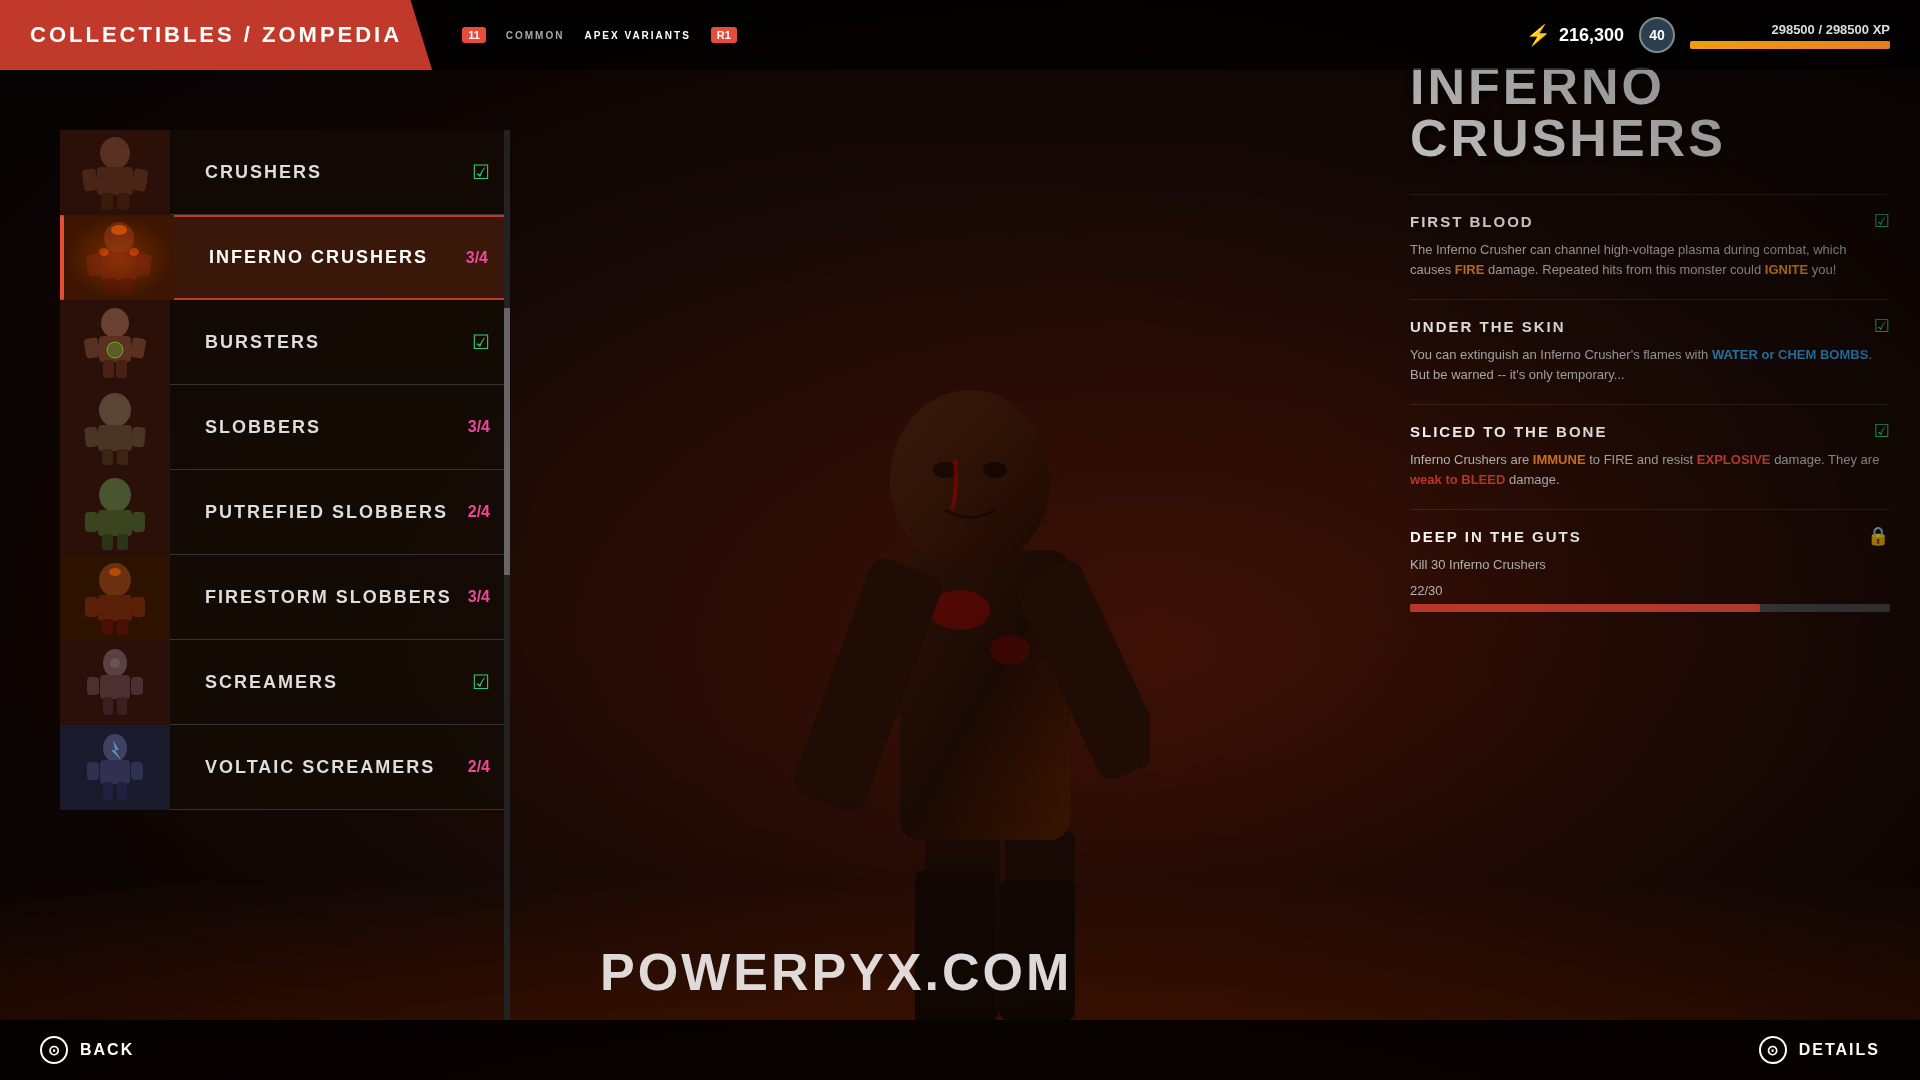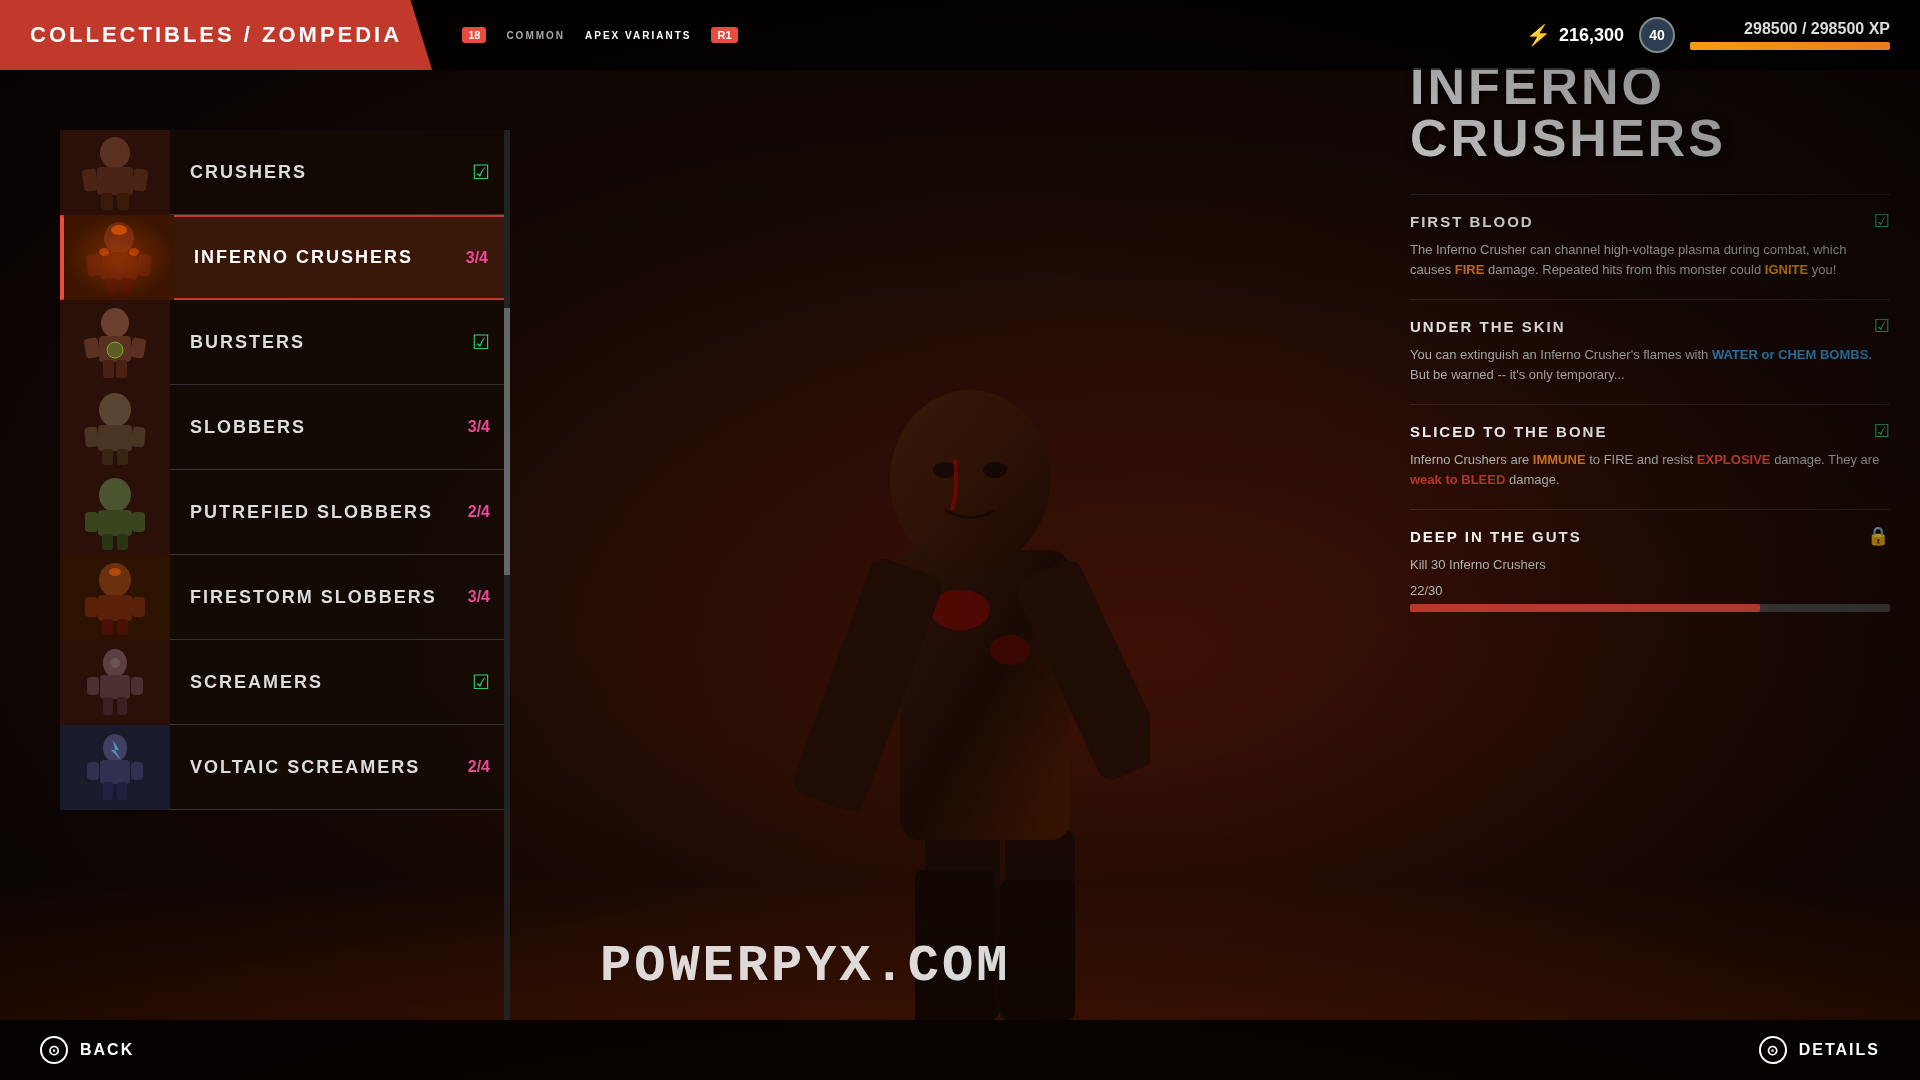--- a/index.html
+++ b/index.html
@@ -129,21 +129,21 @@
     }
 
     .xp-bar-container {
       display: flex;
       flex-direction: column;
       align-items: flex-end;
       gap: 4px;
     }
 
     .xp-text {
-      font-size: 16px;
+      font-size: 13px;
       color: #ddd;
       font-weight: bold;
     }
 
     .xp-bar {
       width: 200px;
       height: 8px;
       background: #333;
       border-radius: 2px;
     }
@@ -173,20 +173,21 @@
     }
 
     .sidebar-item {
       display: flex;
       align-items: center;
       height: 85px;
       background: rgba(20, 10, 5, 0.85);
       border-bottom: 1px solid #333;
       position: relative;
       cursor: pointer;
+      gap: 15px;
     }
 
     .sidebar-item.active {
       background: rgba(60, 25, 10, 0.95);
       border: 2px solid #c0392b;
       border-left: 4px solid #e74c3c;
     }
 
     .sidebar-item-thumb {
       width: 110px;
@@ -358,29 +359,28 @@
 
     .progress-fill {
       height: 100%;
       background: linear-gradient(to right, #c0392b, #e74c3c);
       border-radius: 2px;
     }
 
     
     .watermark {
       position: absolute;
-      bottom: 84px;
+      bottom: 78px;
       left: 600px;
       font-size: 52px;
       font-weight: 900;
       color: rgba(255,255,255,0.85);
       letter-spacing: 3px;
       text-transform: uppercase;
       z-index: 10;
-      font-family: Liberation Mono, monospace;
     }
 
     
     .bottom-bar {
       position: absolute;
       bottom: 0;
       left: 0;
       right: 0;
       height: 60px;
       background: rgba(0,0,0,0.85);
@@ -450,21 +450,21 @@
 
 <div class="bg-overlay"></div>
 <div class="bg-floor"></div>
 <div class="dark-vignette"></div>
 
 <div class="top-bar">
   <div class="collectibles-tab">
     <span>COLLECTIBLES / ZOMPEDIA</span>
   </div>
   <div class="top-nav">
-    <span class="nav-badge">18</span>
+    <span class="nav-badge">11</span>
     <span class="nav-tab">COMMON</span>
     <span class="nav-tab active">APEX VARIANTS</span>
     <span class="nav-badge">R1</span>
   </div>
   <div class="xp-area">
     <div class="xp-currency">
       <span class="lightning-icon">⚡</span>
       <span>216,300</span>
     </div>
     <div class="level-badge">40</div>

